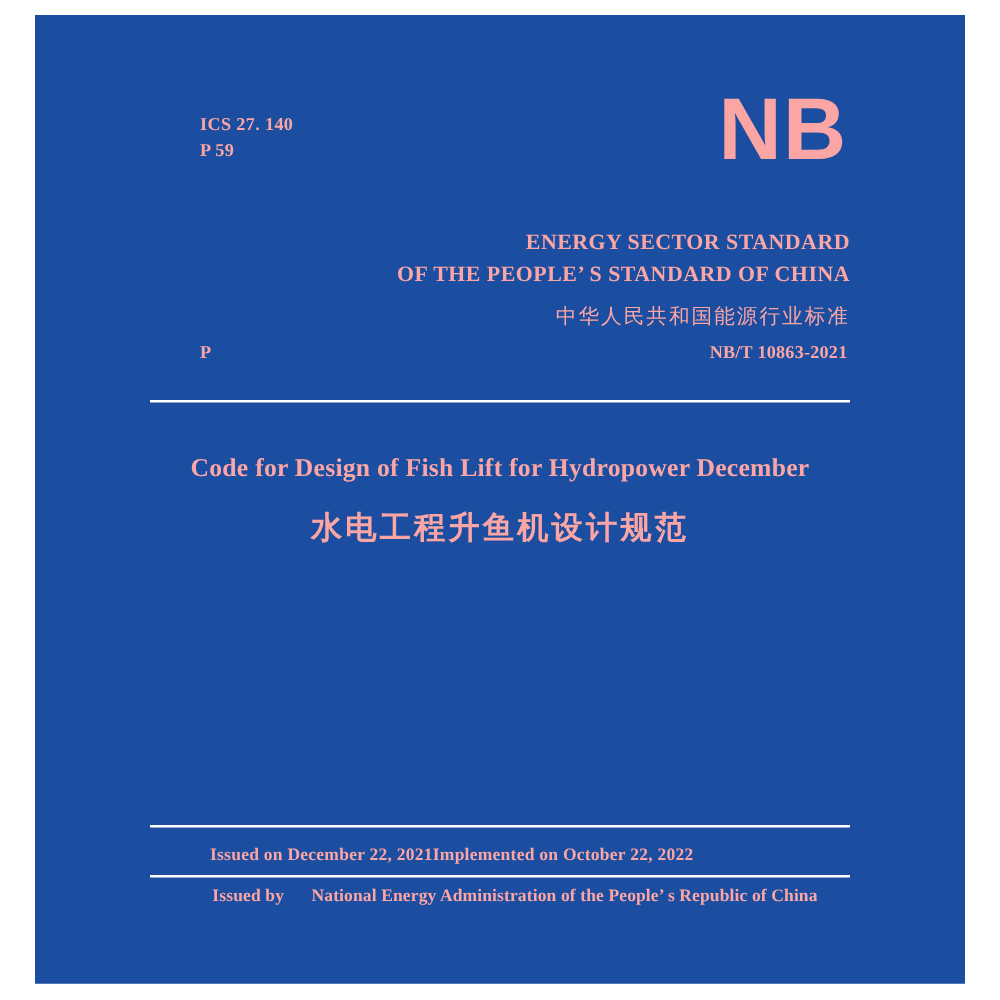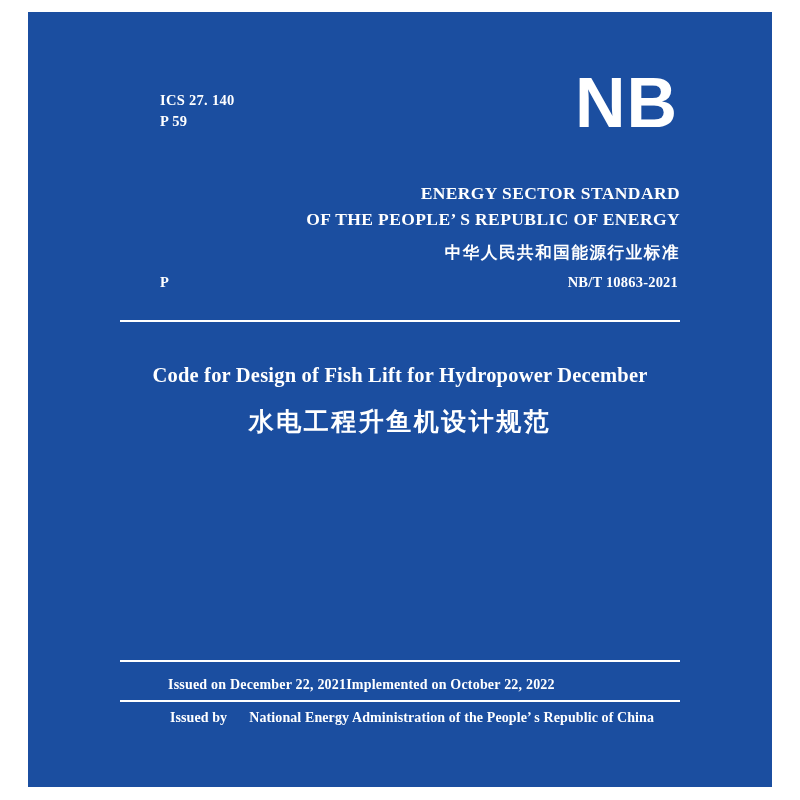--- a/index.html
+++ b/index.html
@@ -21,21 +21,21 @@
     height: 775px;
     background: #1b4ea0;
     box-sizing: border-box;
   }
   .inner {
     position: absolute;
     left: 92px;
     top: 0;
     width: 560px;
     height: 100%;
-    color: #ffffff;
+    color: #fca5a5;
   }
 
   
   .ics-block {
     position: absolute;
     left: 40px;
     top: 78px;
     font-size: 14.5px;
     font-weight: bold;
     line-height: 1.45;
@@ -64,21 +64,21 @@
   }
   .header-titles .en1,
   .header-titles .en2 {
     font-size: 17.5px;
     font-weight: bold;
     letter-spacing: 0.4px;
     line-height: 1.5;
   }
   .header-titles .cn {
     font-size: 16.5px;
-    font-weight: bold;
+    font-weight: normal;
     letter-spacing: 1.6px;
     margin-top: 9px;
   }
 
   
   .desig-row {
     position: absolute;
     left: 0;
     top: 262px;
     width: 100%;
@@ -159,21 +159,21 @@
 
     <div class="ics-block">
       <div>ICS 27. 140</div>
       <div>P 59</div>
     </div>
 
     <div class="nb-logo">NB</div>
 
     <div class="header-titles">
       <div class="en1">ENERGY SECTOR STANDARD</div>
-      <div class="en2">OF THE PEOPLE’ S REPUBLIC OF ENERGY</div>
+      <div class="en2">OF THE PEOPLE’ S STANDARD OF CHINA</div>
       <div class="cn">中华人民共和国能源行业标准</div>
     </div>
 
     <div class="desig-row">
       <div class="left">P</div>
       <div class="right">NB/T 10863-2021</div>
     </div>
 
     <div class="rule rule-top"></div>
 

